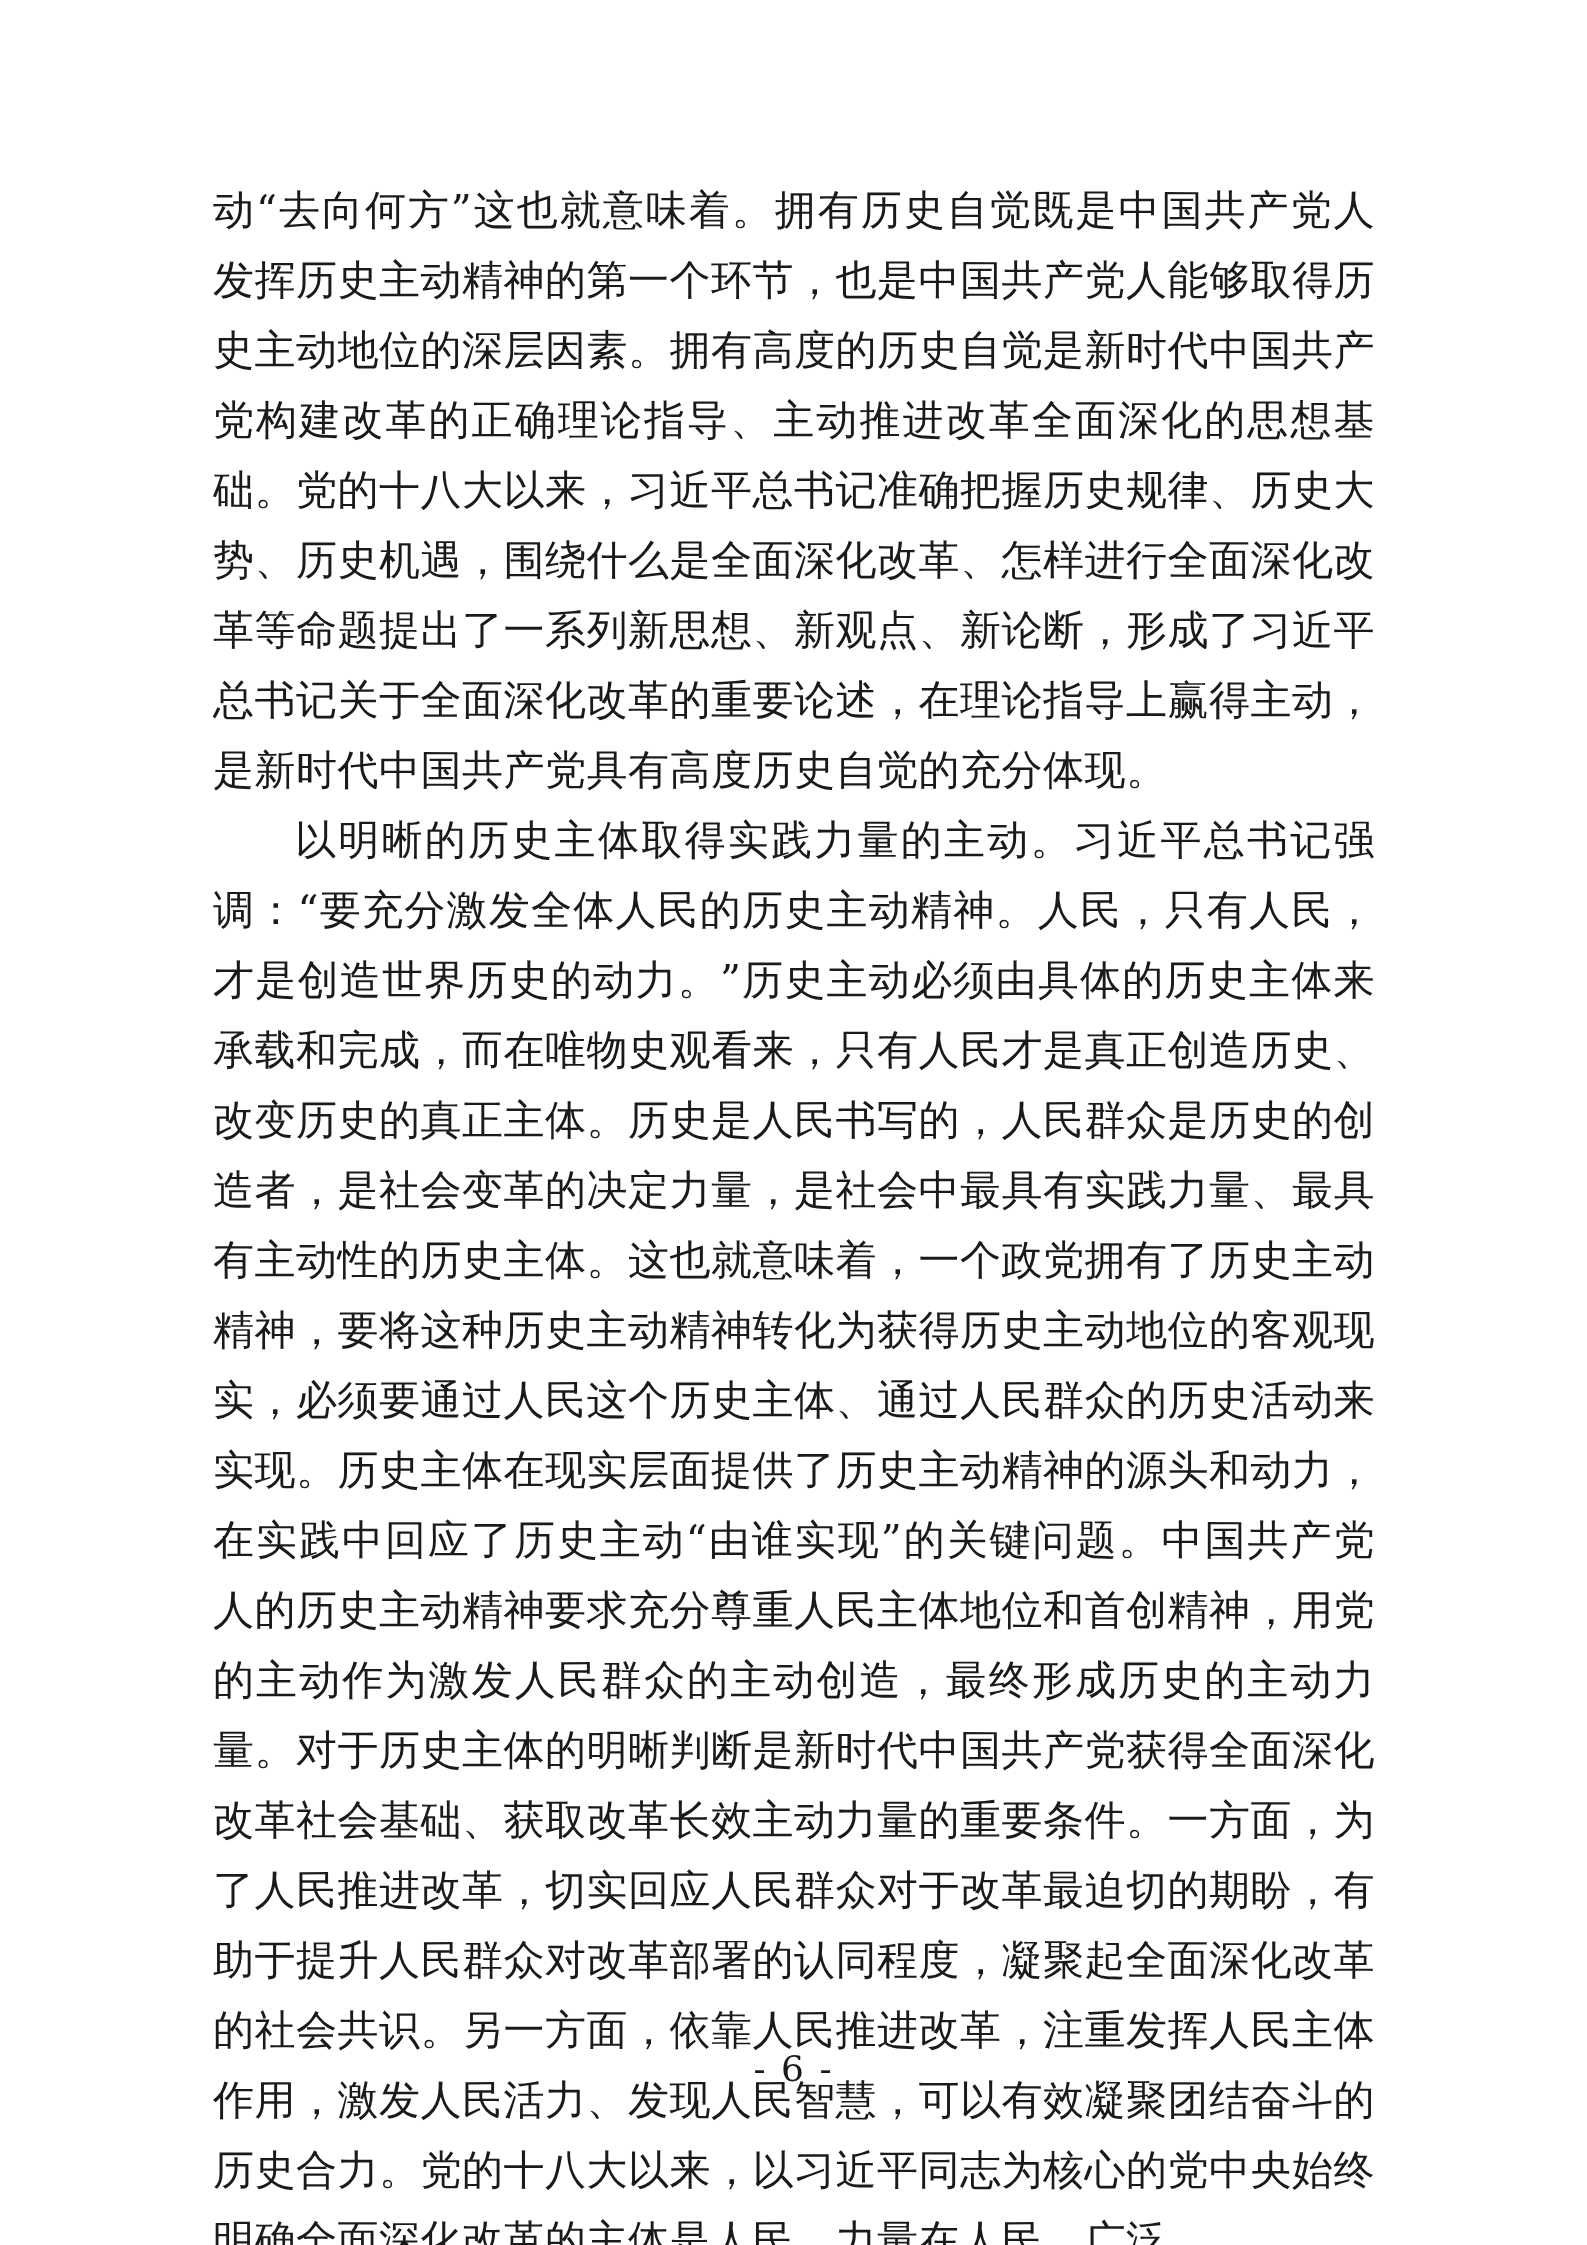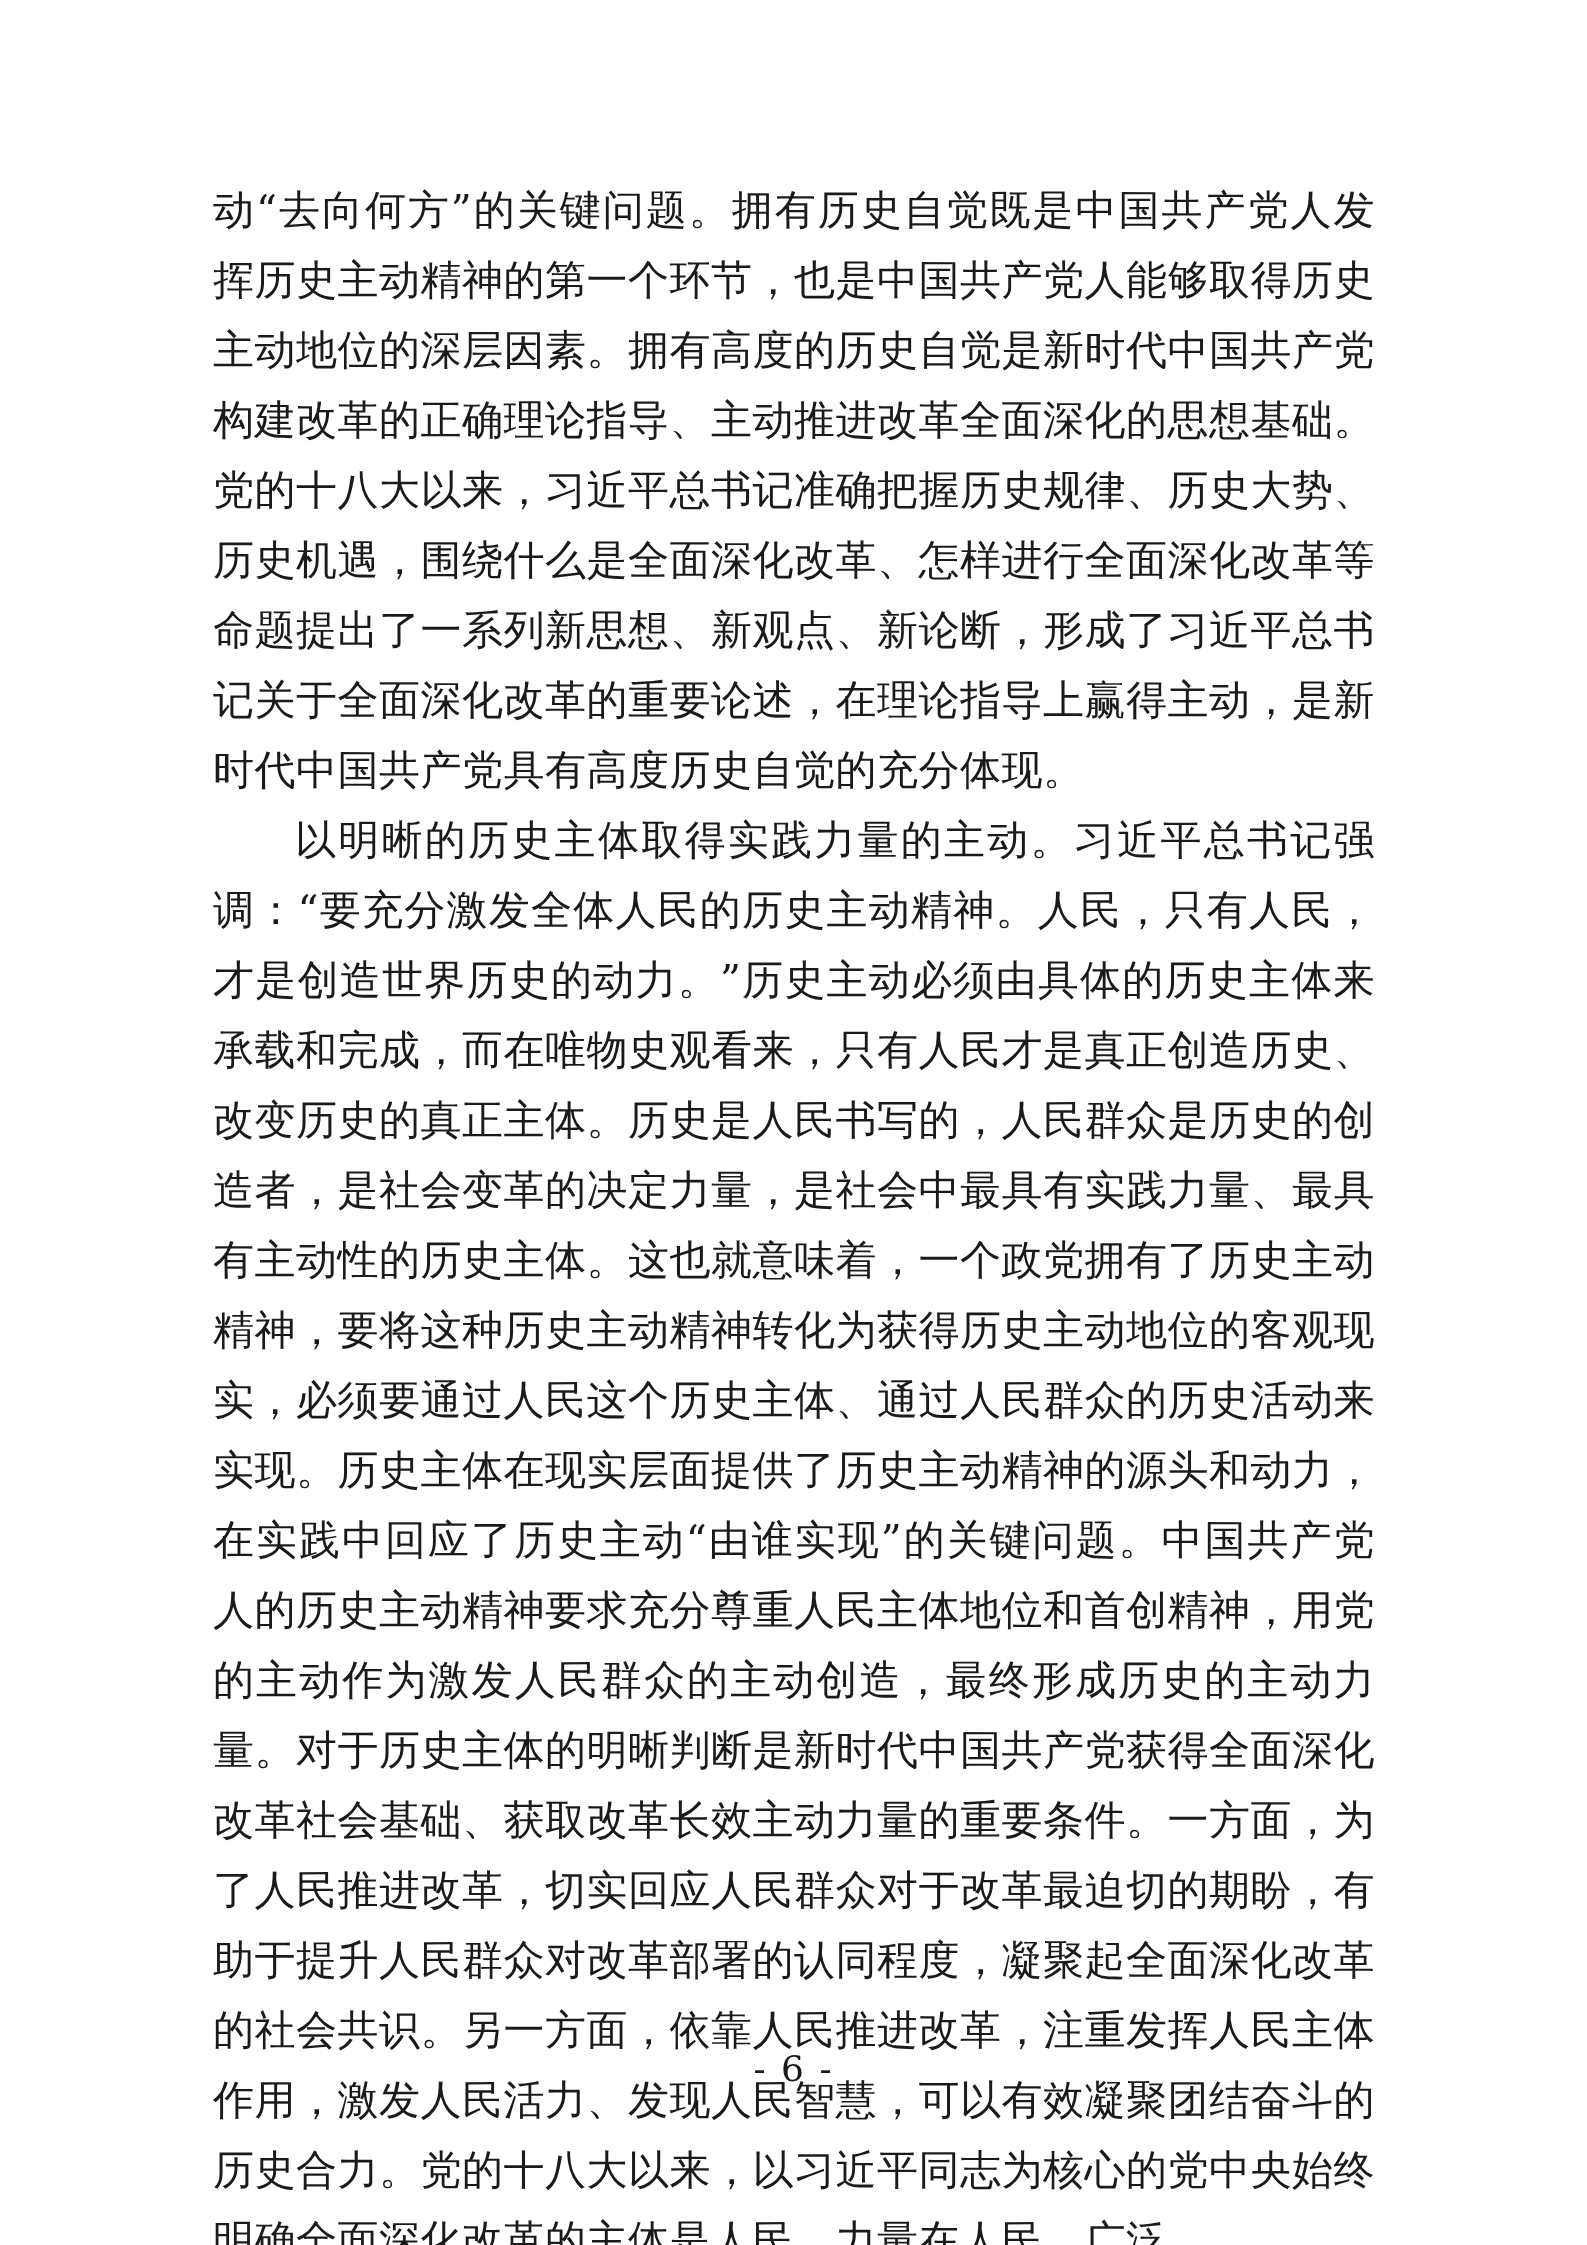--- a/index.html
+++ b/index.html
@@ -51,17 +51,17 @@
     color: #1a1a1a;
     letter-spacing: 2px;
     font-family: "DejaVu Serif", "Liberation Serif", serif;
   }
 </style>
 </head>
 <body>
 
 <div class="page">
   <div class="content">
-    <p class="para">动“去向何方”的关键问题。拥有历史自觉既是中国共产党人发挥历史主动精神的第一个环节，也是中国共产党人能够取得历史主动地位的深层因素。拥有高度的历史自觉是新时代中国共产党构建改革的正确理论指导、主动推进改革全面深化的思想基础。党的十八大以来，习近平总书记准确把握历史规律、历史大势、历史机遇，围绕什么是全面深化改革、怎样进行全面深化改革等命题提出了一系列新思想、新观点、新论断，形成了习近平总书记关于全面深化改革的重要论述，在理论指导上赢得主动，是新时代中国共产党具有高度历史自觉的充分体现。</p>
+    <p class="para">动“去向何方”这也就意味着。拥有历史自觉既是中国共产党人发挥历史主动精神的第一个环节，也是中国共产党人能够取得历史主动地位的深层因素。拥有高度的历史自觉是新时代中国共产党构建改革的正确理论指导、主动推进改革全面深化的思想基础。党的十八大以来，习近平总书记准确把握历史规律、历史大势、历史机遇，围绕什么是全面深化改革、怎样进行全面深化改革等命题提出了一系列新思想、新观点、新论断，形成了习近平总书记关于全面深化改革的重要论述，在理论指导上赢得主动，是新时代中国共产党具有高度历史自觉的充分体现。</p>
     <p class="para indent">以明晰的历史主体取得实践力量的主动。习近平总书记强调：“要充分激发全体人民的历史主动精神。人民，只有人民，才是创造世界历史的动力。”历史主动必须由具体的历史主体来承载和完成，而在唯物史观看来，只有人民才是真正创造历史、改变历史的真正主体。历史是人民书写的，人民群众是历史的创造者，是社会变革的决定力量，是社会中最具有实践力量、最具有主动性的历史主体。这也就意味着，一个政党拥有了历史主动精神，要将这种历史主动精神转化为获得历史主动地位的客观现实，必须要通过人民这个历史主体、通过人民群众的历史活动来实现。历史主体在现实层面提供了历史主动精神的源头和动力，在实践中回应了历史主动“由谁实现”的关键问题。中国共产党人的历史主动精神要求充分尊重人民主体地位和首创精神，用党的主动作为激发人民群众的主动创造，最终形成历史的主动力量。对于历史主体的明晰判断是新时代中国共产党获得全面深化改革社会基础、获取改革长效主动力量的重要条件。一方面，为了人民推进改革，切实回应人民群众对于改革最迫切的期盼，有助于提升人民群众对改革部署的认同程度，凝聚起全面深化改革的社会共识。另一方面，依靠人民推进改革，注重发挥人民主体作用，激发人民活力、发现人民智慧，可以有效凝聚团结奋斗的历史合力。党的十八大以来，以习近平同志为核心的党中央始终明确全面深化改革的主体是人民、力量在人民，广泛</p>
   </div>
   <div class="page-number">- 6 -</div>
 </div>
 
 </body></html>

